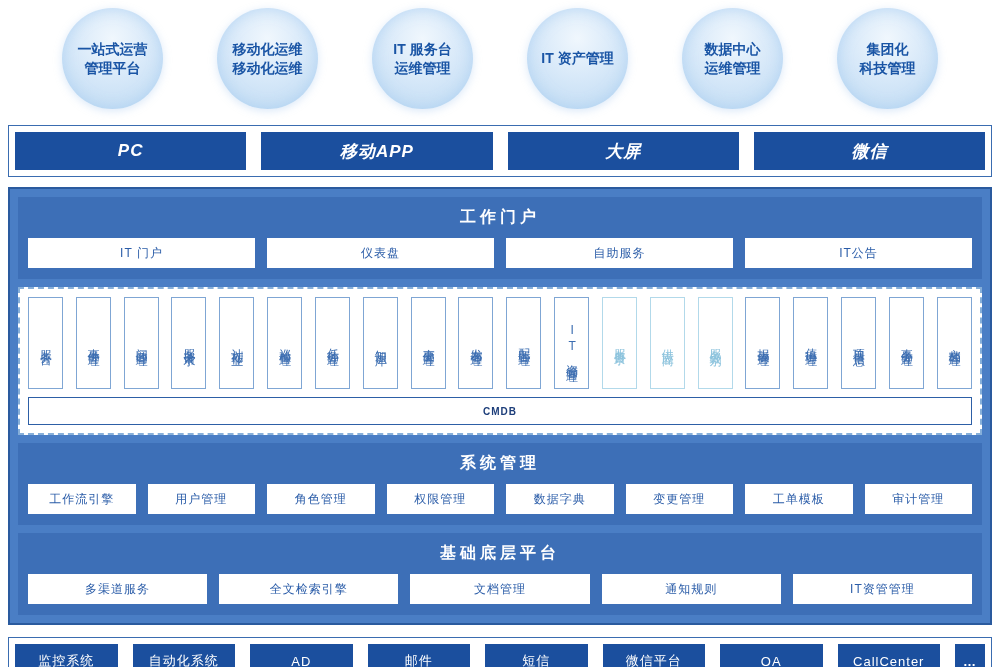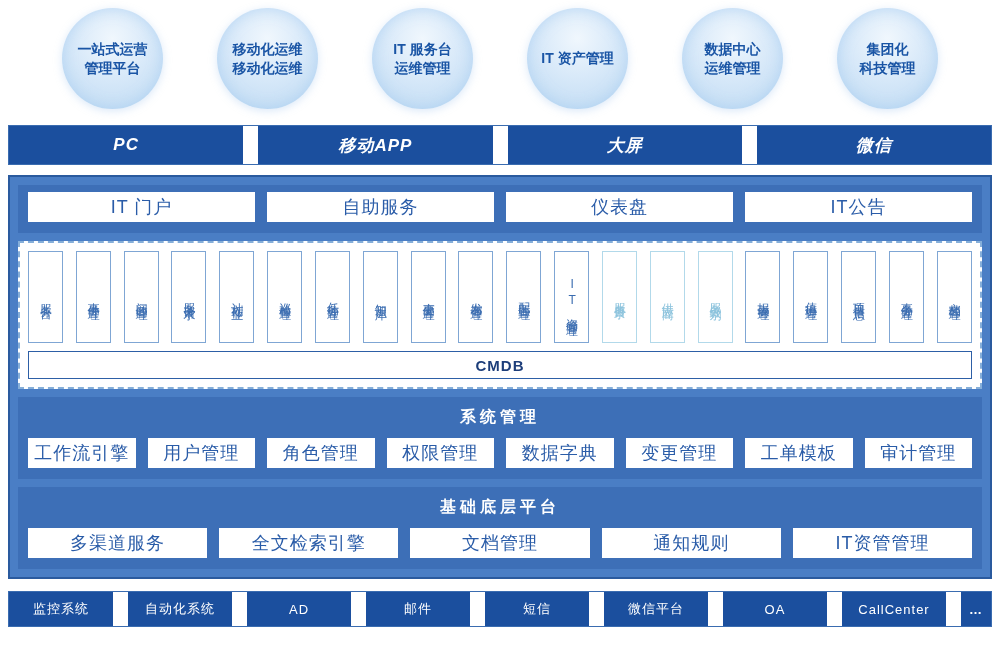--- a/index.html
+++ b/index.html
@@ -10,46 +10,46 @@
   .bubbles { display: flex; justify-content: space-between; padding: 8px 62px 0; }
   .bubble { width: 101px; height: 101px; border-radius: 50%;
     background: radial-gradient(circle at 50% 30%, #f0f7fd 0%, #d8e9f9 45%, #bcd9f2 100%);
     box-shadow: 0 0 14px rgba(160,200,240,.55) inset, 0 2px 8px rgba(150,190,235,.35);
     display: flex; flex-direction: column; align-items: center; justify-content: center;
     text-align: center; color: #1a55a5; font-weight: bold; font-size: 14px; line-height: 1.35; }
   .bubble span { display: block; }
 
   
   .outer-strip { margin: 16px 8px 0; border: 1px solid #3a6cb0; background: #ffffff;
-    display: flex; gap: 15px; }
+    padding: 6px; display: flex; gap: 15px; }
   .dark-bar { flex: 1; background: #1b4f9e; color: #ffffff; font-weight: bold;
     font-style: italic; font-size: 17px; height: 38px;
     display: flex; align-items: center; justify-content: center; letter-spacing: 1px; }
 
   
   .main { margin: 10px 8px 0; border: 2px solid #2a5a9e; background: #4a7ec5; padding: 8px;
     display: flex; flex-direction: column; gap: 8px; }
   .panel { background: #3d6fb7; padding: 7px 10px 11px; }
   .panel-title { color: #ffffff; font-weight: bold; font-size: 16px; text-align: center;
     letter-spacing: 4px; margin: 3px 0 10px; }
   .btn-row { display: flex; gap: 12px; }
-  .wbtn { flex: 1; background: #ffffff; color: #2a5ca8; font-size: 18px; height: 30px;
+  .wbtn { flex: 1; background: #ffffff; color: #2a5ca8; font-size: 12px; height: 30px;
     display: flex; align-items: center; justify-content: center; letter-spacing: 1px; }
 
   
   .modules-box { background: #ffffff; border: 2px dashed #86afd9; padding: 8px;
     display: flex; flex-direction: column; gap: 8px; }
   .modules-row { display: flex; justify-content: space-between; }
   .module { width: 35px; height: 92px; background: #ffffff; border: 1px solid #7fa6d4;
     color: #3a6cb0; font-size: 12px; letter-spacing: 2px;
     writing-mode: vertical-rl; text-orientation: upright;
     display: flex; align-items: center; justify-content: center; }
   .module.light { border-color: #b2d9ea; color: #8cc3dd; }
   .cmdb { border: 1px solid #2d5fa6; background: #ffffff; height: 28px; color: #1d3e7a;
-    font-weight: bold; font-size: 15px; letter-spacing: 1px;
+    font-weight: bold; font-size: 10px; letter-spacing: 1px;
     display: flex; align-items: center; justify-content: center; }
 
   
   .dark-btn { flex: 1; background: #1b4f9e; color: #ffffff; font-size: 13px; height: 34px;
     display: flex; align-items: center; justify-content: center; letter-spacing: 1px; }
   .dark-btn.small { flex: 0 0 30px; font-weight: bold; }
   .integrations { margin-top: 12px; }
 </style>
 </head>
 <body>
@@ -84,24 +84,25 @@
 <div class="outer-strip">
   <div class="dark-bar">PC</div>
   <div class="dark-bar">移动APP</div>
   <div class="dark-bar">大屏</div>
   <div class="dark-bar">微信</div>
 </div>
 
 <div class="main">
 
   <div class="panel">
+    <div class="panel-title">工作门户</div>
     <div class="btn-row">
       <div class="wbtn">IT 门户</div>
+      <div class="wbtn">仪表盘</div>
       <div class="wbtn">自助服务</div>
-      <div class="wbtn">仪表盘</div>
       <div class="wbtn">IT公告</div>
     </div>
   </div>
 
   <div class="modules-box">
     <div class="modules-row">
       <div class="module">服务台</div>
       <div class="module">事件管理</div>
       <div class="module">问题管理</div>
       <div class="module">服务请求</div>

